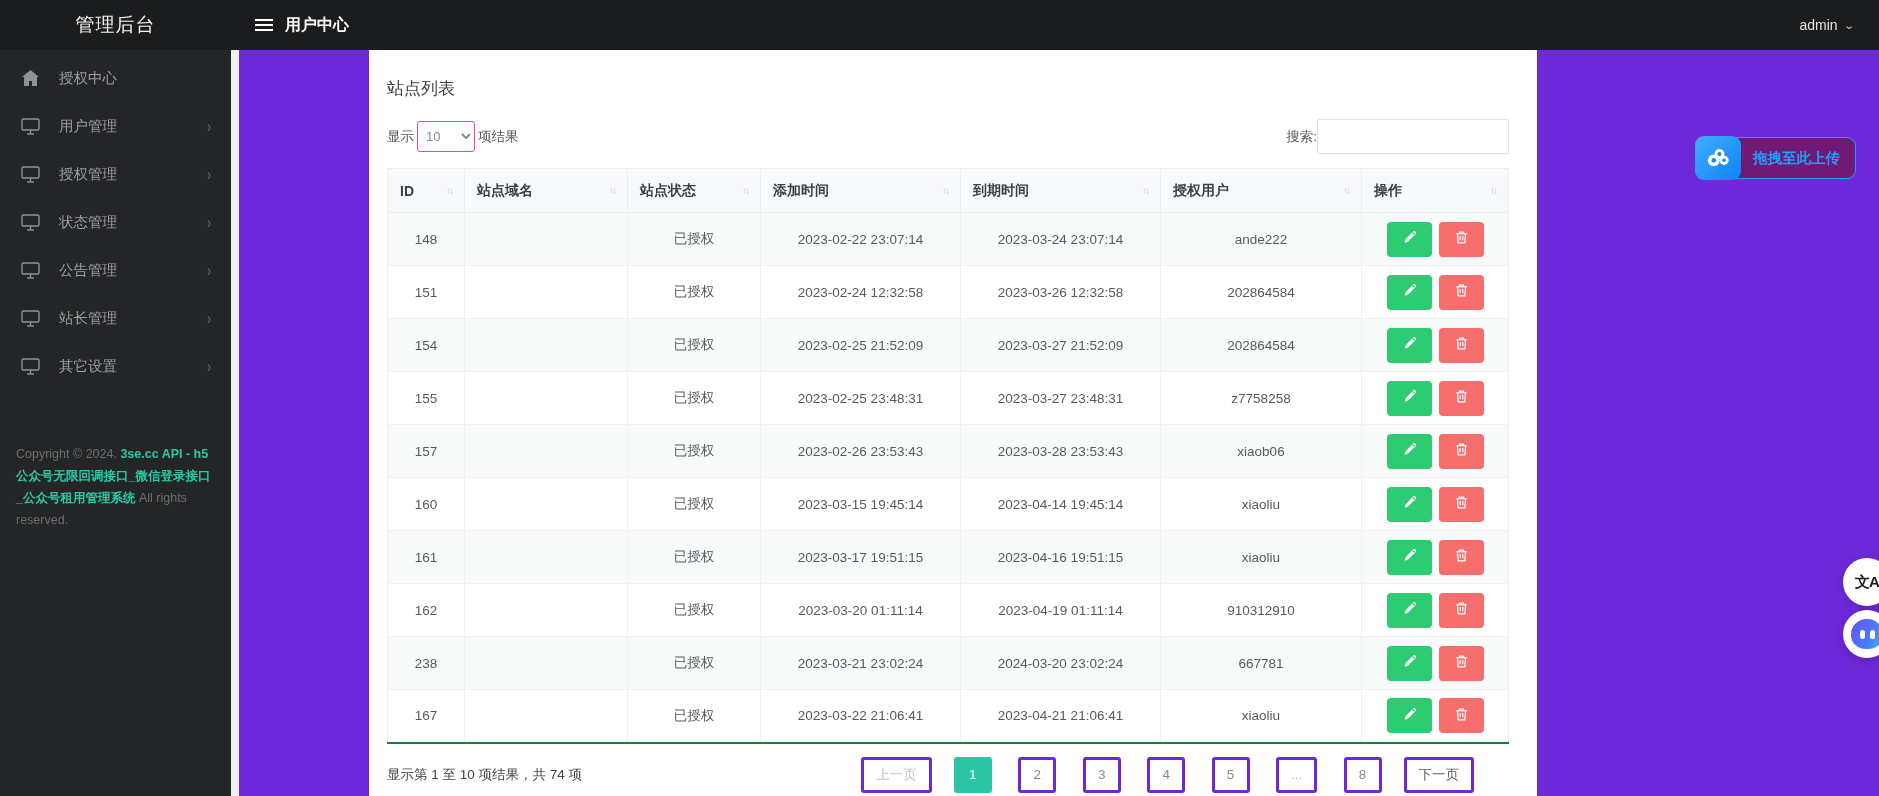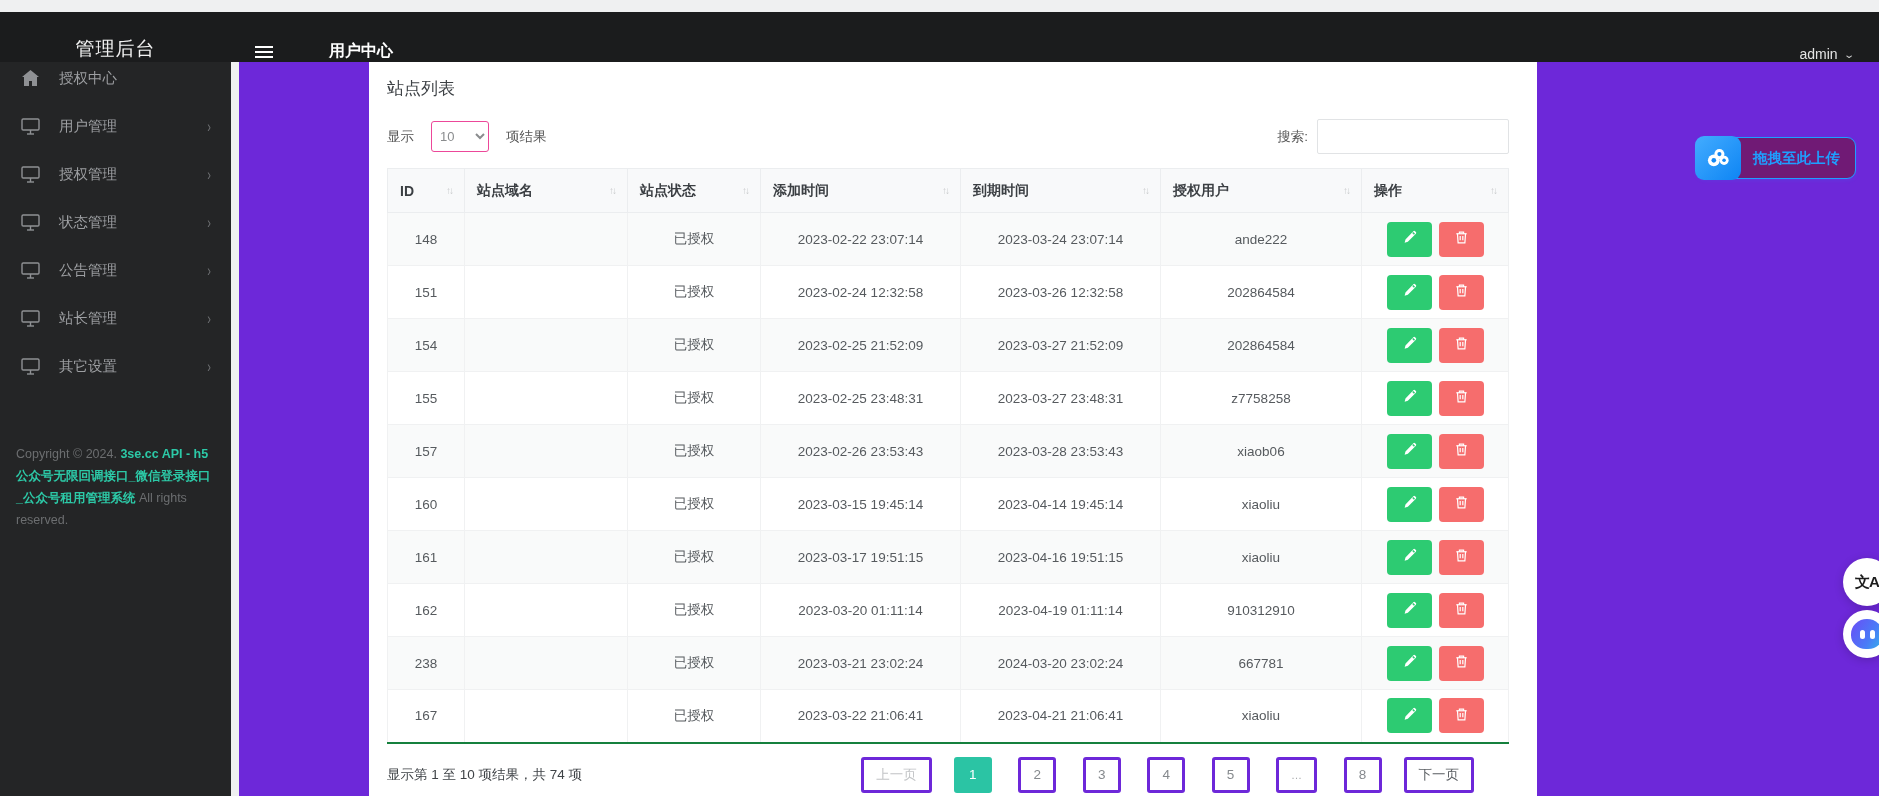--- a/index.html
+++ b/index.html
@@ -1,23 +1,23 @@
 <!DOCTYPE html>
 <html><head>
 <meta charset="utf-8">
 <style>
   * { box-sizing: border-box; margin: 0; padding: 0; }
   html,body { width:1879px; height:796px; overflow:hidden; }
   body { font-family:"Liberation Sans","DejaVu Sans",sans-serif; background:#eff0f1; position:relative; }
 
   
-  .navbar { position:absolute; left:0; top:12px; width:1879px; height:50px; background:#1b1c1d;
-            display:flex; align-items:flex-end; z-index:30; }
+  .navbar { position:absolute; left:0; top:0; width:1879px; height:50px; background:#1b1c1d;
+            display:flex; align-items:center; z-index:30; }
   .brand { width:231px; text-align:center; color:#f2f2f2; font-size:19px; letter-spacing:1px; }
-  .nav-left { display:flex; align-items:center; margin-left:24px; color:#fff; font-size:16px; font-weight:bold; cursor:pointer;gap:44px; }
+  .nav-left { display:flex; align-items:center; margin-left:24px; color:#fff; font-size:16px; font-weight:bold; cursor:pointer; }
   .hamburger { margin-right:12px; display:inline-flex; }
   .nav-user { margin-left:auto; margin-right:26px; color:#e4e4e4; font-size:14px; display:flex; align-items:center; gap:7px; cursor:pointer; }
   .chev-down { font-size:10px; color:#cfcfcf; transform:scaleX(1.4); }
 
   
   .sidebar { position:absolute; left:0; top:50px; width:231px; height:746px; background:#242526; z-index:20; }
   .side-list { padding-top:4px; }
   .side-item { display:flex; align-items:center; height:48px; padding:0 20px; color:#9d9fa2; font-size:14.5px; cursor:pointer; }
   .side-item .s-icon { width:20px; height:20px; margin-right:19px; display:inline-flex; align-items:center; justify-content:center; }
   .side-item svg { stroke:#8f9194; fill:none; }
@@ -25,24 +25,24 @@
   .chev-right { margin-left:auto; font-size:11px; color:#6f7174; transform:scaleY(1.5); }
   .copyright { margin-top:54px; padding:0 16px; font-size:12.5px; line-height:1.75; color:#6c6e70; }
   .copy-link { color:#2cc9a7; font-weight:bold; }
 
   
   .main { position:absolute; left:239px; top:50px; width:1879px; height:746px; background:#6d28d9; }
   .card { position:absolute; left:130px; top:0; width:1168px; height:746px; background:#ffffff; padding:27px 28px 0 18px; }
   .page-title { font-size:17px; color:#3d4145; font-weight:normal; }
 
   .controls { margin-top:19px; display:flex; align-items:center; justify-content:space-between; }
-  .length-ctl { display:flex; align-items:center; gap:17px; font-size:13.5px; color:#555; }
+  .length-ctl { display:flex; align-items:center; gap:3px; font-size:13.5px; color:#555; }
   .length-select { width:58px; height:31px; border:1px solid #ec4899; border-radius:3px; color:#8a8c8e;
                    font-size:13px; padding:0 4px; background:#fff; font-family:inherit; }
-  .search-ctl { display:flex; align-items:center; gap:9px; font-size:13.5px; color:#555; }
+  .search-ctl { display:flex; align-items:center; font-size:13.5px; color:#555; }
   .search-input { width:192px; height:35px; border:1px solid #e1e3e5; border-radius:2px; padding:0 8px;
                   font-size:13px; font-family:inherit; color:#444; outline:none; }
 
   
   table.grid { margin-top:14px; width:1121px; border-collapse:collapse; table-layout:fixed; }
   col.c0{width:77px;} col.c1{width:163px;} col.c2{width:133px;} col.c3{width:200px;}
   col.c4{width:200px;} col.c5{width:201px;} col.c6{width:147px;}
   .grid th { background:#f8f9fa; border:1px solid #ebedef; height:44px; padding:0 12px;
              font-size:14px; color:#3b3f43; text-align:left; font-weight:bold; }
   .th-inner { display:flex; align-items:center; }

